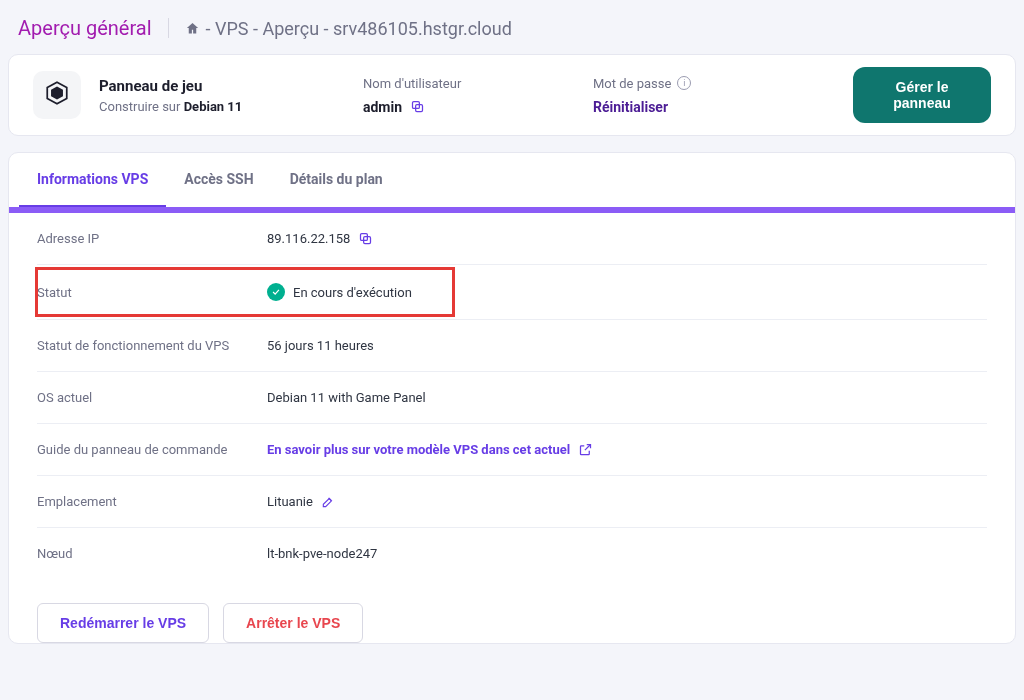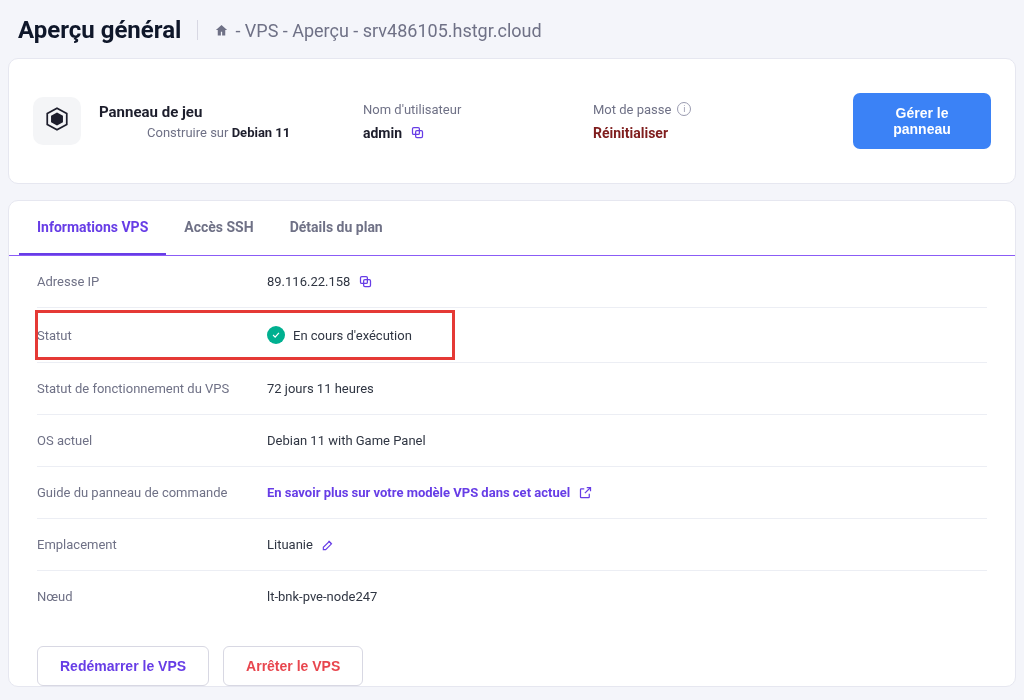--- a/index.html
+++ b/index.html
@@ -1,39 +1,39 @@
 <!DOCTYPE html>
 <html><head>
   <meta charset="utf-8">
   <style>
     * { margin: 0; padding: 0; box-sizing: border-box; }
     body { font-family: -apple-system, BlinkMacSystemFont, 'Segoe UI', Roboto, sans-serif; background: #f4f5fa; color: #2f3542; padding: 0; width: 1024px; }
     .page { padding: 0 8px 20px 8px; }
     .header-row { display: flex; align-items: center; padding: 16px 10px 14px 10px; gap: 16px; }
-    .page-title { font-size: 24px; font-weight: 700; color: #0f172a; }
+    .page-title { font-size: 20px; font-weight: 400; color: #a21caf; }
     .vdiv { width: 1px; height: 20px; background: #d8d8e3; }
     .breadcrumb { display: flex; align-items: center; gap: 6px; color: #6f7186; font-size: 18px; }
     .home-icon svg { width: 15px; height: 15px; fill: #6f7186; display: block; }
     .card { background: #fff; border: 1px solid #e6e7f0; border-radius: 10px; }
-    .top-card { display: flex; align-items: center; padding: 34px 24px; gap: 30px; }
+    .top-card { display: flex; align-items: center; padding: 12px 24px; gap: 30px; }
     .tc-left { display: flex; align-items: center; gap: 18px; flex: 0 0 300px; }
     .icon-tile { width: 48px; height: 48px; border-radius: 10px; background: #f4f5f7; display: flex; align-items: center; justify-content: center; }
     .icon-tile svg { width: 26px; height: 26px; }
     .tc-title { font-size: 15px; font-weight: 700; color: #1d1e2c; margin-bottom: 4px; }
-    .tc-sub { font-size: 13px; color: #6f7186; margin-left: 48px; }
+    .tc-sub { font-size: 13px; color: #6f7186; }
     .tc-sub b { color: #1d1e2c; font-weight: 700; }
     .tc-col { flex: 0 0 200px; }
     .tc-label { font-size: 13px; color: #6f7186; margin-bottom: 8px; display: flex; align-items: center; gap: 6px; }
     .tc-value { font-size: 14px; font-weight: 700; color: #1d1e2c; display: flex; align-items: center; gap: 8px; }
-    .tc-link { font-size: 14px; font-weight: 700; color: #7f1d1d; cursor: pointer; }
+    .tc-link { font-size: 14px; font-weight: 700; color: #4c1d95; cursor: pointer; }
     .info-icon { width: 14px; height: 14px; border: 1px solid #9a9bb0; border-radius: 50%; display: inline-flex; align-items: center; justify-content: center; font-size: 9px; color: #9a9bb0; }
     .spacer { flex: 1; }
-    .btn-primary { background: #3b82f6; color: #fff; border: none; border-radius: 7px; padding: 12px 24px; font-size: 14px; font-weight: 700; cursor: pointer; }
+    .btn-primary { background: #0f766e; color: #fff; border: none; border-radius: 12px; padding: 12px 24px; font-size: 14px; font-weight: 700; cursor: pointer; }
     .main-card { margin-top: 16px; }
-    .tabs { display: flex; border-bottom: 1px solid #8b5cf6; padding: 0 10px; }
+    .tabs { display: flex; border-bottom: 6px solid #8b5cf6; padding: 0 10px; }
     .tab { padding: 18px 18px; font-size: 14px; font-weight: 700; color: #6f7186; cursor: pointer; border-bottom: 2px solid transparent; }
     .tab.active { color: #673de6; border-bottom-color: #673de6; }
     .rows { padding: 0 28px 18px 28px; }
     .row { display: flex; align-items: center; padding: 18px 0; border-bottom: 1px solid #eceef4; }
     .row:last-of-type { border-bottom: none; }
     .row-label { width: 230px; font-size: 13px; color: #6f7186; }
     .row-value { font-size: 13px; color: #2f3542; display: flex; align-items: center; gap: 8px; }
     .row-link { font-size: 13px; font-weight: 700; color: #673de6; cursor: pointer; display: flex; align-items: center; gap: 8px; }
     .copy-icon svg { width: 15px; height: 15px; display: block; }
     .check-badge { width: 18px; height: 18px; border-radius: 50%; background: #00b090; display: flex; align-items: center; justify-content: center; }
@@ -136,21 +136,21 @@
                 </svg>
             </span>
             <span>En cours d'exécution</span>
           </div>
         </div>
         <div class="highlight-box" style="left:-2px; top:2px; width:420px; height:50px;"></div>
       </div>
 
       <div class="row">
         <div class="row-label">Statut de fonctionnement du VPS</div>
-        <div class="row-value">72 jours 11 heures</div>
+        <div class="row-value">56 jours 11 heures</div>
       </div>
 
       <div class="row">
         <div class="row-label">OS actuel</div>
         <div class="row-value">Debian 11 with Game Panel</div>
       </div>
 
       <div class="row">
         <div class="row-label">Guide du panneau de commande</div>
         <div class="row-link">

